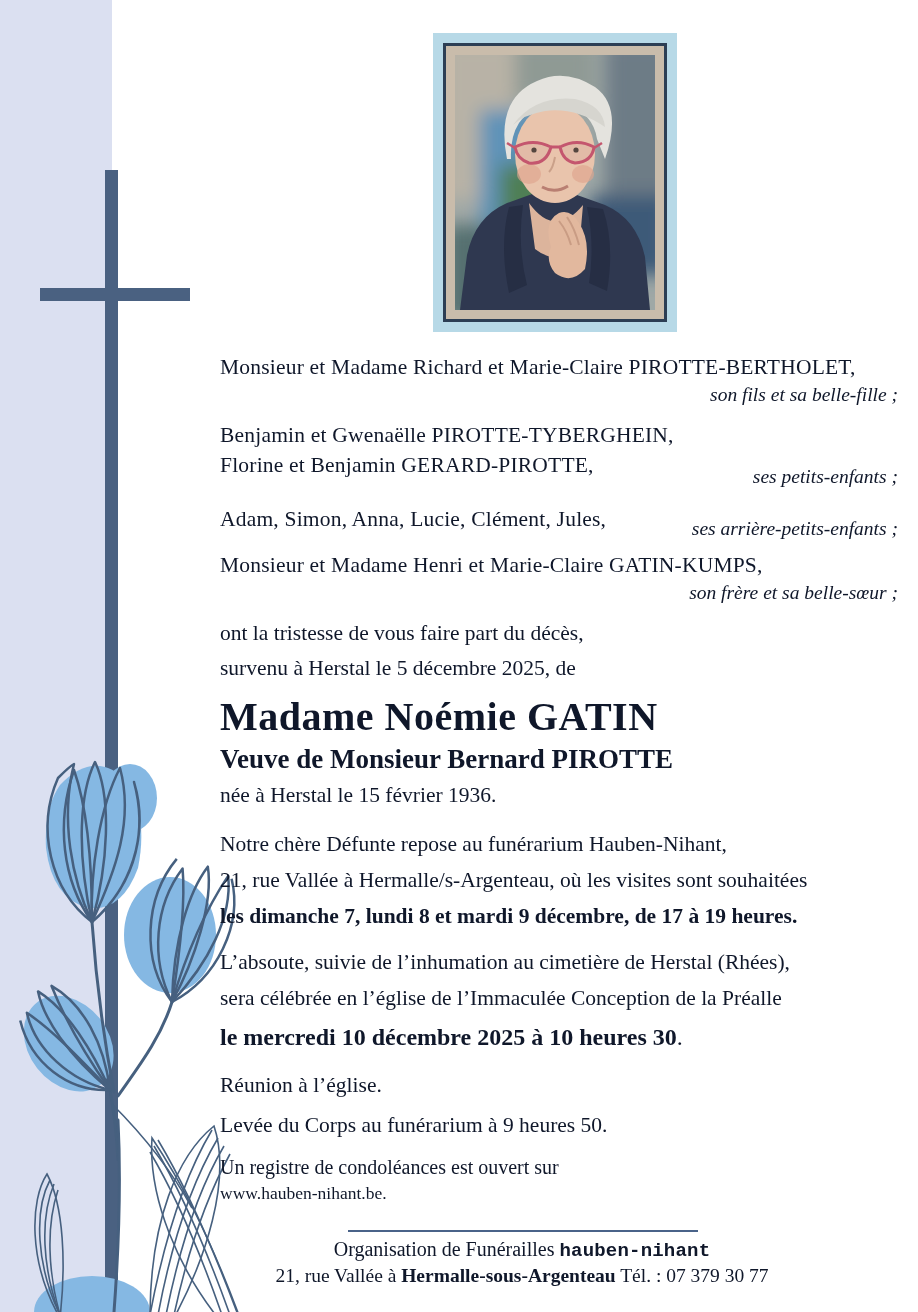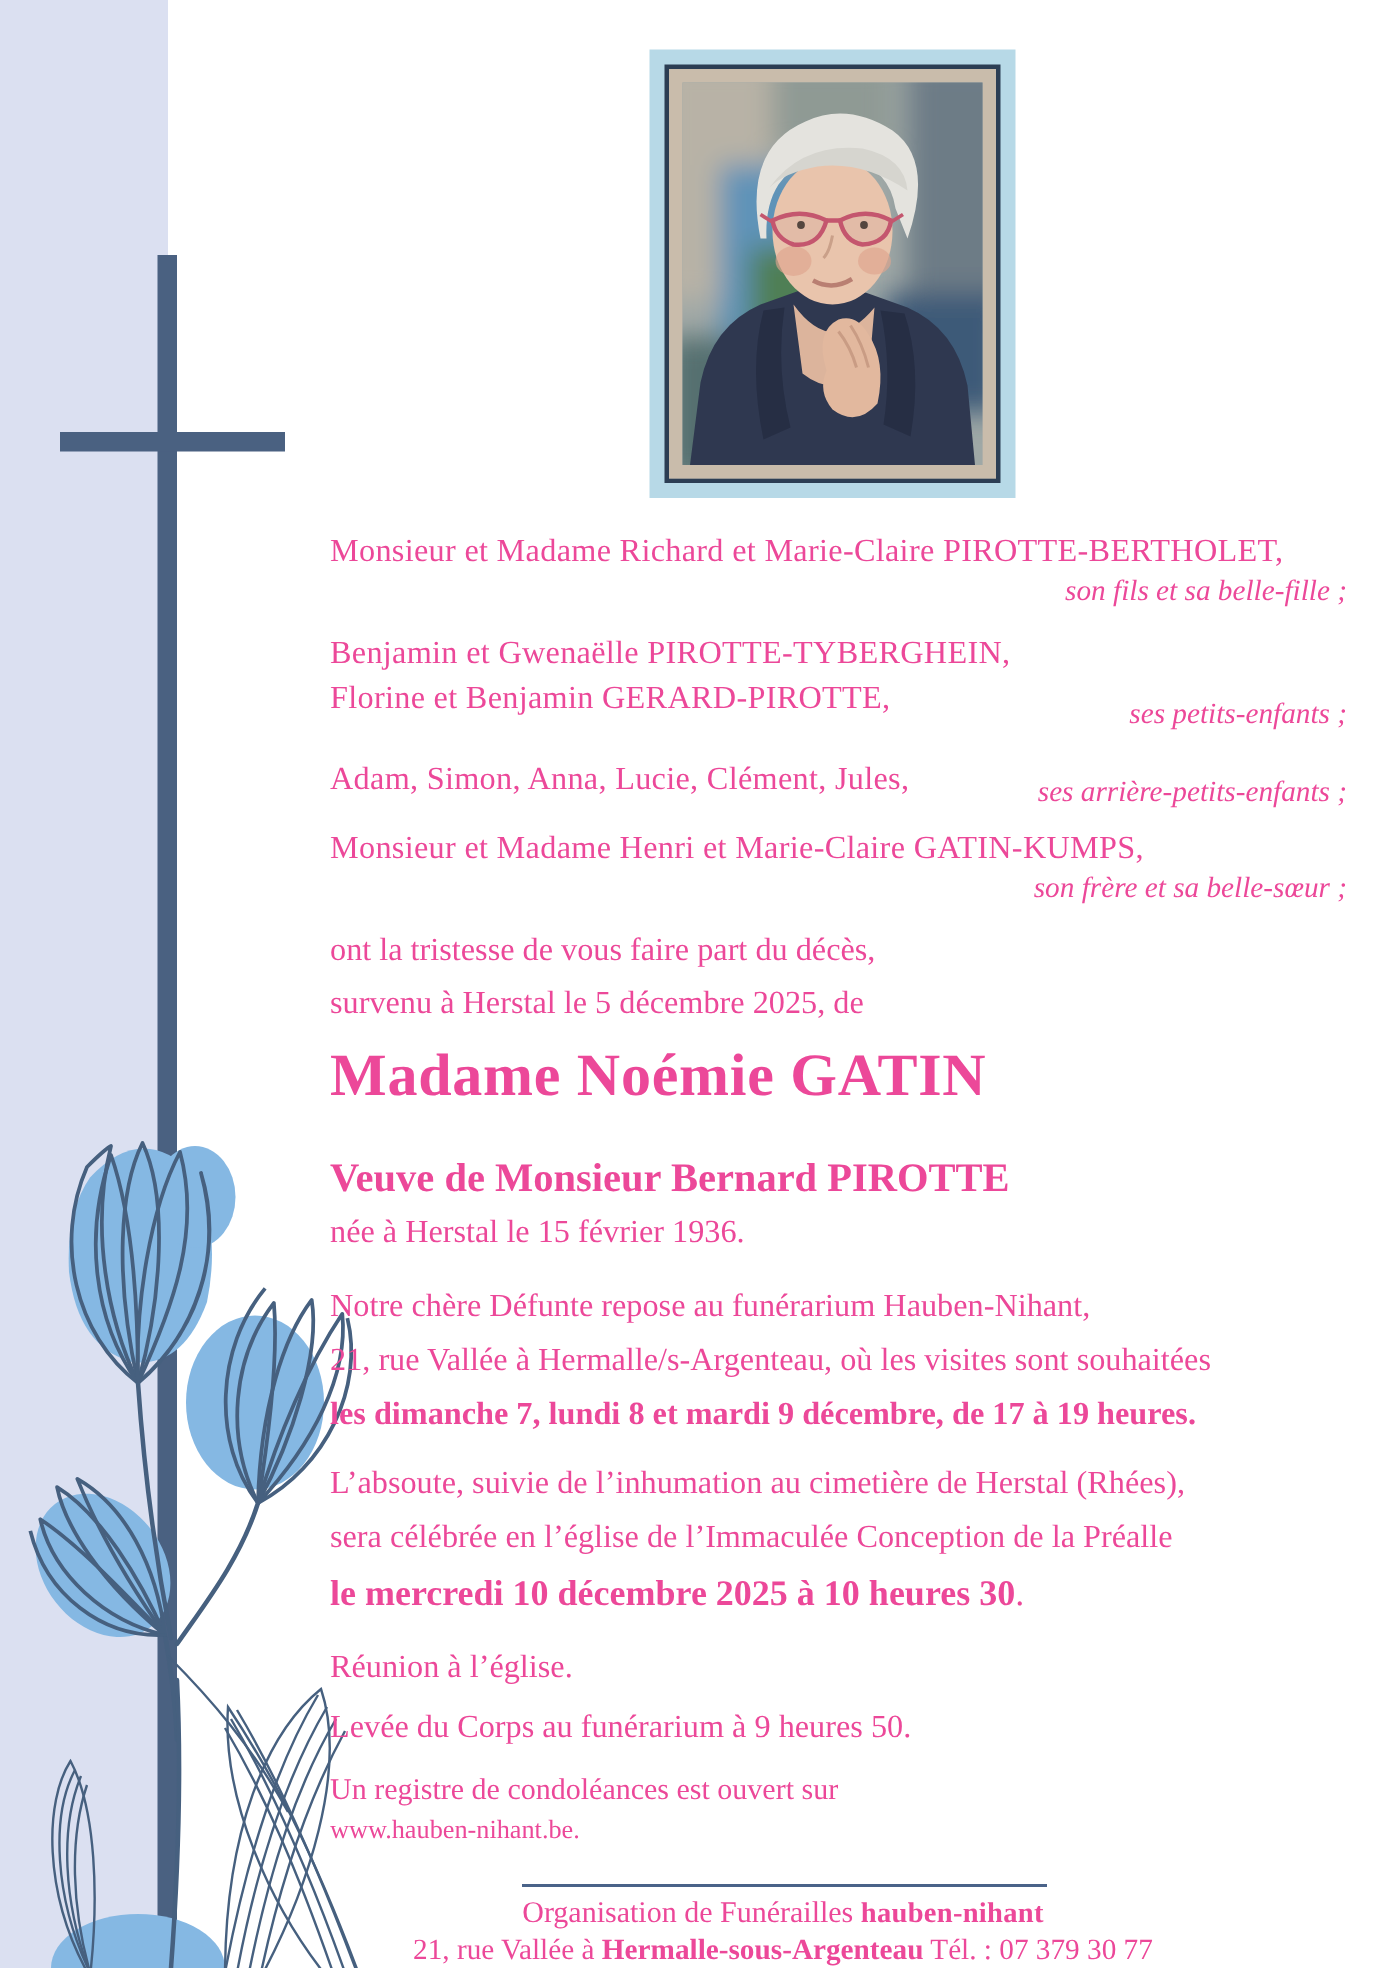--- a/index.html
+++ b/index.html
@@ -1,20 +1,20 @@
 <!DOCTYPE html>
 <html><head>
 <meta charset="utf-8">
 <style>
   html,body { margin:0; padding:0; background:#ffffff; }
   .page {
     position:relative; width:918px; height:1312px;
     background:#ffffff; overflow:hidden;
     font-family:"Liberation Serif", serif;
-    color:#ec4899;
+    color:#0f172a;
   }
   
   .strip { position:absolute; left:0; top:0; width:112px; height:1312px; background:#dbe0f1; }
   
   .cross-v { position:absolute; left:105px; top:170px; width:13px; height:1142px; background:#4a6181; }
   .cross-h { position:absolute; left:40px; top:288px; width:150px; height:13px; background:#4a6181; }
   
   .floral { position:absolute; left:0; top:740px; width:300px; height:572px; }
   
   .photo-frame {
@@ -31,36 +31,36 @@
   .relation { font-style:italic; font-size:19.5px; line-height:26px; text-align:right; }
   .g2 { margin-top:12px; }
   .g2 .relation { margin-top:-16px; }
   .g3 { margin-top:14px; }
   .g3 .relation { margin-top:-18px; }
   .g4 { margin-top:8px; }
 
   .center { text-align:left; }
   .announce { margin-top:10px; font-size:21.5px; line-height:35px; }
   .title    { margin-top:8px;  font-size:40px; font-weight:bold; line-height:46px; letter-spacing:0.5px; }
-  .subtitle { margin-top:28px; font-size:27px; font-weight:bold; line-height:34px; }
+  .subtitle { margin-top:2px; font-size:27px; font-weight:bold; line-height:34px; }
   .birth    { margin-top:4px;  font-size:21.5px; line-height:30px; }
   .para1    { margin-top:16px; font-size:21.5px; line-height:36px; }
   .para2    { margin-top:10px; font-size:21.5px; line-height:36px; }
   .bold-line { font-weight:bold; }
   .date-line { font-size:24px; font-weight:bold; line-height:42px; }
   .date-line .dot { font-weight:normal; }
   .reunion  { margin-top:12px; font-size:21.5px; line-height:30px; }
   .levee    { margin-top:10px; font-size:21.5px; line-height:30px; }
   .registre { margin-top:14px; font-size:20px; line-height:26px; }
   .www      { font-size:17.5px; line-height:26px; }
 
   .divider  { margin:24px 0 0 128px; width:350px; height:0; border-top:2px solid #4a6389; }
   .footer   { margin-top:4px; padding-right:74px; text-align:center; }
   .f-org    { font-size:20px; line-height:26px; }
-  .logo     { font-family:Liberation Serif, serif; font-weight:bold; font-size:19px; letter-spacing:0.2px; }
+  .logo     { font-family:Liberation Mono, monospace; font-weight:bold; font-size:19px; letter-spacing:0.2px; }
   .f-addr   { font-size:19.5px; line-height:24px; }
 </style>
 </head>
 <body>
 
 <div class="page">
 
   <div class="strip"></div>
 
   <div>

